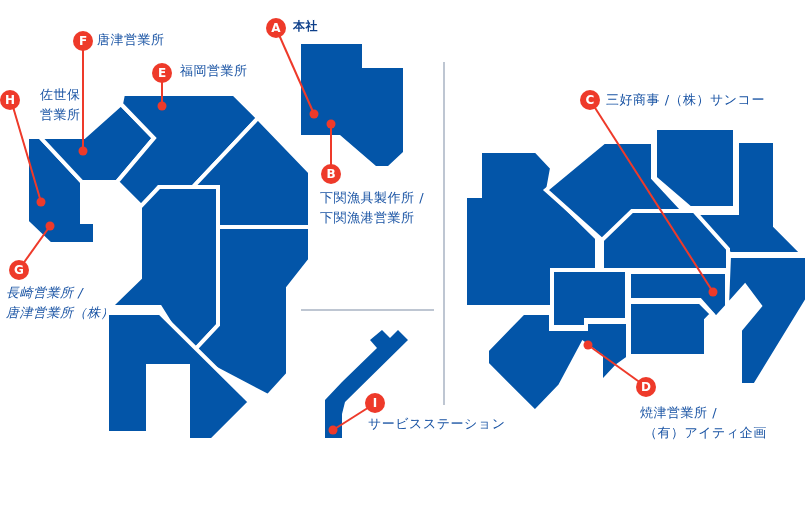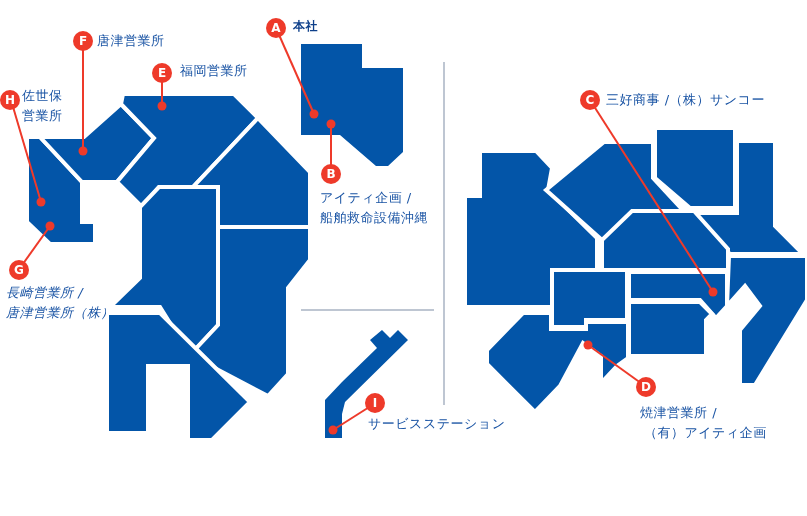--- a/index.html
+++ b/index.html
@@ -134,46 +134,46 @@
     <circle class="pin" cx="375" cy="403" r="10"></circle>
     <text class="pin-letter" x="375" y="403">I</text>
   </g>
 </svg>
 
 <div class="label bold" style="left:293px; top:16px;">
   <div>本社</div>
 </div>
 
 <div class="label" style="left:320px; top:188px;">
-  <div>アイティ企画 /</div>
-  <div>船舶救命設備沖縄</div>
+  <div>下関漁具製作所 /</div>
+  <div>下関漁港営業所</div>
 </div>
 
 <div class="label" style="left:606px; top:90px;">
   <div>三好商事 /（株）サンコー</div>
 </div>
 
 <div class="label" style="left:640px; top:403px;">
   <div>焼津営業所 /</div>
   <div style="margin-left:4px;">（有）アイティ企画</div>
 </div>
 
 <div class="label" style="left:180px; top:61px;">
   <div>福岡営業所</div>
 </div>
 
-<div class="label" style="left:97px; top:31px;">
+<div class="label" style="left:97px; top:31px;font-family:Liberation Mono, monospace;">
   <div>唐津営業所</div>
 </div>
 
 <div class="label" style="left:6px; top:283px;font-style:italic;">
   <div>長崎営業所 /</div>
   <div>唐津営業所（株）</div>
 </div>
 
-<div class="label" style="left:22px; top:86px;">
+<div class="label" style="left:40px; top:86px;font-family:Liberation Mono, monospace;">
   <div>佐世保</div>
   <div>営業所</div>
 </div>
 
 <div class="label" style="left:368px; top:414px;">
   <div>サービスステーション</div>
 </div>
 
 </body></html>

